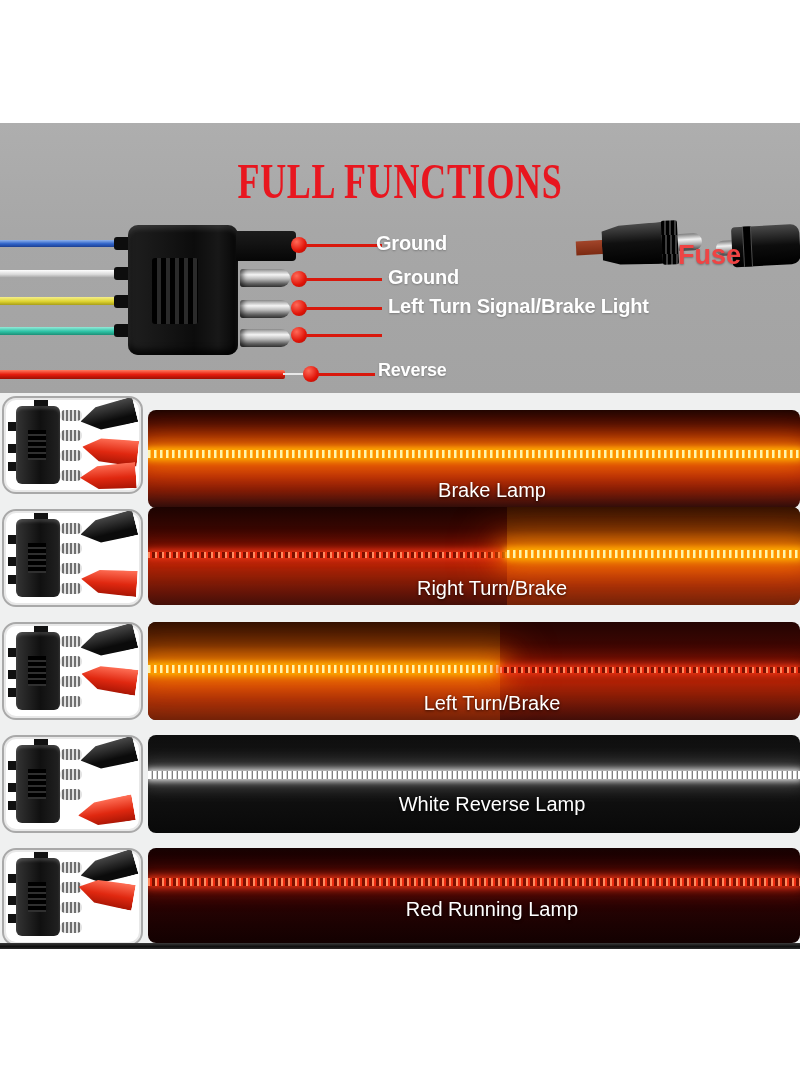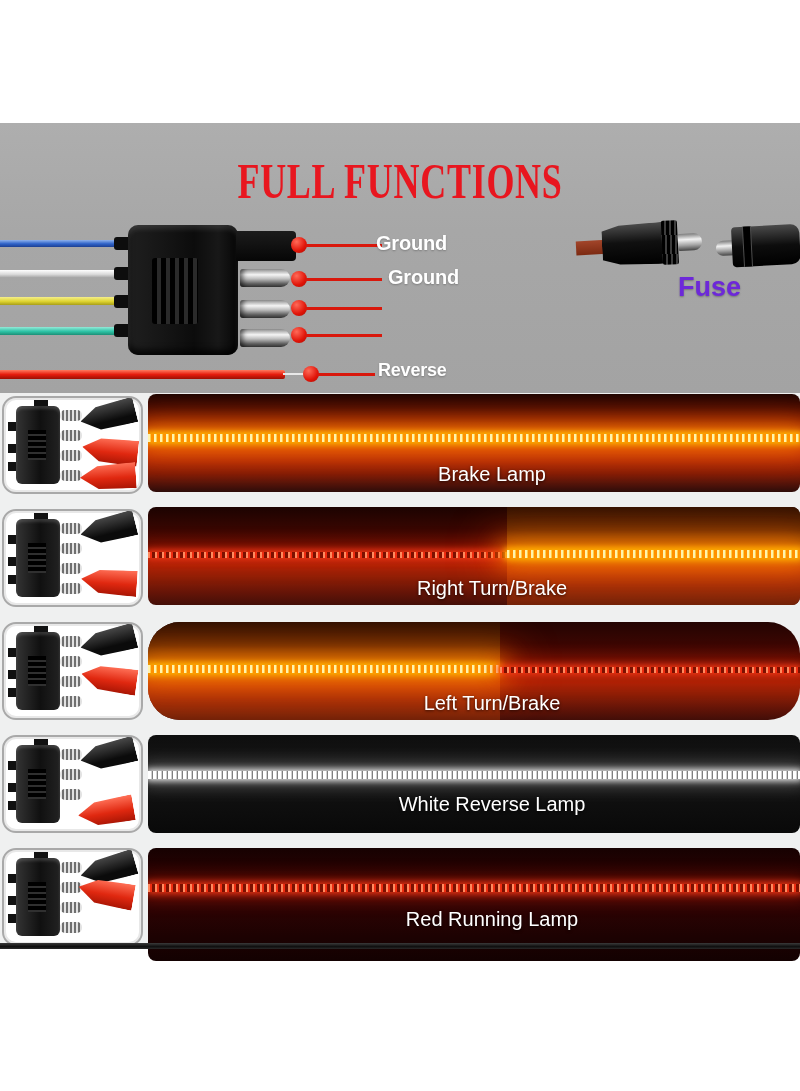--- a/index.html
+++ b/index.html
@@ -46,21 +46,21 @@
            background:repeating-linear-gradient(90deg,#000 0 3px,#3e3e3e 3px 5px);border-radius:2px;}
   .fl-pin{position:absolute;left:102px;top:14px;width:24px;height:17px;border-radius:2px 8px 8px 2px;
           background:linear-gradient(180deg,#7d7d7d,#f2f2f2 35%,#a5a5a5 68%,#454545);}
   .fuse-right{position:absolute;left:716px;top:226px;width:84px;height:42px;transform:rotate(-3deg);}
   .fr-pin{position:absolute;left:0;top:13px;width:20px;height:15px;border-radius:7px 2px 2px 7px;
           background:linear-gradient(180deg,#7d7d7d,#f0f0f0 35%,#a0a0a0 68%,#454545);}
   .fr-body{position:absolute;left:16px;top:0;width:68px;height:40px;border-radius:4px 9px 9px 4px;
            background:linear-gradient(180deg,#4a4a4a,#0d0d0d 50%,#000);}
   .fr-ring{position:absolute;left:28px;top:0;width:7px;height:40px;background:#000;
            box-shadow:1px 0 0 #4e4e4e,-1px 0 0 #4e4e4e;}
-  .fuse-label{position:absolute;left:678px;top:272px;color:#6d28d9;font-weight:bold;font-size:27px;
+  .fuse-label{position:absolute;left:678px;top:240px;color:#ef4444;font-weight:bold;font-size:27px;
               text-shadow:0 1px 2px rgba(0,0,0,.3);}
   
   .rows-panel{position:absolute;left:0;top:393px;width:800px;height:550px;background:#eff0f0;}
   .thumb{position:absolute;left:2px;width:141px;height:98px;background:#fff;border:2px solid #a9a9a9;
          border-radius:14px;box-sizing:border-box;overflow:hidden;box-shadow:inset 0 0 0 2px #e8e8e8;}
   .t-conn{position:absolute;left:12px;top:8px;width:44px;height:78px;border-radius:6px;
           background:linear-gradient(90deg,#343434,#101010 55%,#222);
           box-shadow:inset 0 3px 3px rgba(255,255,255,.15);}
   .t-grille{position:absolute;left:24px;top:32px;width:18px;height:30px;
             background:repeating-linear-gradient(180deg,#000 0 4px,#303030 4px 6px);}
@@ -79,21 +79,21 @@
   .strip-redled{height:6px;background:repeating-linear-gradient(90deg,#ff8a5e 0 2px,#ef2c10 2px 4px,#7c1000 4px 7px);
                box-shadow:0 0 7px 2px rgba(255,60,25,.85),0 0 18px 6px rgba(210,30,5,.45);}
   .strip-white{background:repeating-linear-gradient(90deg,#ffffff 0 3px,#cfcfcf 3px 4px,#7f7f7f 4px 5px);
                box-shadow:0 0 6px 2px rgba(255,255,255,.85),0 0 18px 6px rgba(255,255,255,.3);}
   .fn-label{position:absolute;left:0;right:0;text-align:center;transform:translateX(18px);
             color:#fff;font-size:20px;text-shadow:0 1px 3px rgba(0,0,0,.7);white-space:nowrap;}
   .p1{background:linear-gradient(180deg,#160200 0%,#3c0700 14%,#701300 26%,#a53208 36%,#d8660f 41%,#c84a08 48%,#c03008 57%,#a82407 68%,#7c1906 81%,#47100a 93%,#2a0c0a 100%);}
   .p2-base{background:linear-gradient(180deg,#1c0301 0%,#370601 22%,#5c0c02 40%,#8c1804 50%,#a82206 60%,#8e1e06 72%,#661407 87%,#440f08 100%);}
   .p2-amber{left:55%;width:45%;background:linear-gradient(180deg,#301000 0%,#5c2800 24%,#9a4e00 37%,#dd7e08 45%,#cc5608 53%,#c03c07 64%,#a02d08 79%,#702108 100%);}
   .p3-amber{left:0;width:54%;background:linear-gradient(180deg,#2c0e00 0%,#582600 24%,#964b00 38%,#dd7e08 46%,#cc5608 54%,#c03c07 65%,#a02d08 80%,#702108 100%);}
-  .p3-base{background:linear-gradient(180deg,#230402 0%,#3a0602 22%,#5e0d03 42%,#8e1a05 52%,#a82206 62%,#8e1e06 74%,#641407 88%,#420e08 100%);border-radius:32px;}
+  .p3-base{background:linear-gradient(180deg,#230402 0%,#3a0602 22%,#5e0d03 42%,#8e1a05 52%,#a82206 62%,#8e1e06 74%,#641407 88%,#420e08 100%);}
   .p4{background:linear-gradient(180deg,#0e0e0e 0%,#161616 34%,#101010 62%,#090909 100%);}
   .p5{background:linear-gradient(180deg,#170101 0%,#290303 26%,#3a0606 38%,#2a0303 56%,#1c0202 80%,#130101 100%);}
   .bottom-bar{position:absolute;left:0;top:943px;width:800px;height:6px;
               background:linear-gradient(180deg,#3a3a3a,#0f0f0f 60%,#2a2a2a);}
 </style>
 </head>
 <body>
 
 <div class="canvas">
 
@@ -127,20 +127,21 @@
   <div class="dot" style="left:303px;top:366px"></div>
 
   <div class="cline" style="left:305px;top:244px;width:77px"></div>
   <div class="cline" style="left:305px;top:278px;width:77px"></div>
   <div class="cline" style="left:305px;top:307px;width:77px"></div>
   <div class="cline" style="left:305px;top:334px;width:77px"></div>
   <div class="cline" style="left:317px;top:373px;width:58px"></div>
 
   <div class="wlabel" style="left:376px;top:232px">Ground</div>
   <div class="wlabel" style="left:388px;top:266px">Ground</div>
+  <div class="wlabel" style="left:388px;top:295px">Left Turn Signal/Brake Light</div>
   <div class="wlabel" style="left:378px;top:360px;font-size:18px">Reverse</div>
 
   <div class="fuse-left">
     <div class="fl-wire"></div>
     <div class="fl-body"></div>
     <div class="fl-ribs"></div>
     <div class="fl-pin"></div>
   </div>
   <div class="fuse-right">
     <div class="fr-pin"></div>
@@ -160,21 +161,21 @@
         <div class="t-conn"></div>
         <div class="t-grille"></div>
         <div class="t-spring" style="top:12px"></div>
         <div class="t-spring" style="top:32px"></div>
         <div class="t-spring" style="top:52px"></div>
         <div class="t-spring" style="top:72px"></div>
         <div class="clip clip-black" style="left:76px;top:5px;transform:rotate(-14deg)"></div>
         <div class="clip clip-red" style="left:78px;top:40px;transform:rotate(6deg)"></div>
         <div class="clip clip-red" style="left:76px;top:66px;transform:rotate(-4deg)"></div>
       </div>
-      <div class="photo p1" style="top:1px">
+      <div class="photo p1" style="top:17px">
         <div class="strip strip-amber" style="left:0;right:0;top:41%"></div>
         <div class="fn-label" style="top:70%">Brake Lamp</div>
       </div>
     </div>
 
     <div>
       <div class="thumb" style="top:116px">
         <div class="t-stub" style="top:24px"></div>
         <div class="t-stub" style="top:46px"></div>
         <div class="t-stub" style="top:64px"></div>
@@ -247,21 +248,21 @@
         <div class="t-stub-top"></div>
         <div class="t-conn"></div>
         <div class="t-grille"></div>
         <div class="t-spring" style="top:12px"></div>
         <div class="t-spring" style="top:32px"></div>
         <div class="t-spring" style="top:52px"></div>
         <div class="t-spring" style="top:72px"></div>
         <div class="clip clip-black" style="left:76px;top:6px;transform:rotate(-16deg)"></div>
         <div class="clip clip-red" style="left:74px;top:30px;transform:rotate(10deg)"></div>
       </div>
-      <div class="photo p5" style="top:455px;height:113px">
+      <div class="photo p5" style="top:455px;height:95px">
         <div class="strip strip-redled" style="left:0;right:0;top:32%;height:8px"></div>
         <div class="fn-label" style="top:53%">Red Running Lamp</div>
       </div>
     </div>
 
   </div>
 
   <div class="bottom-bar"></div>
 
 </div>

